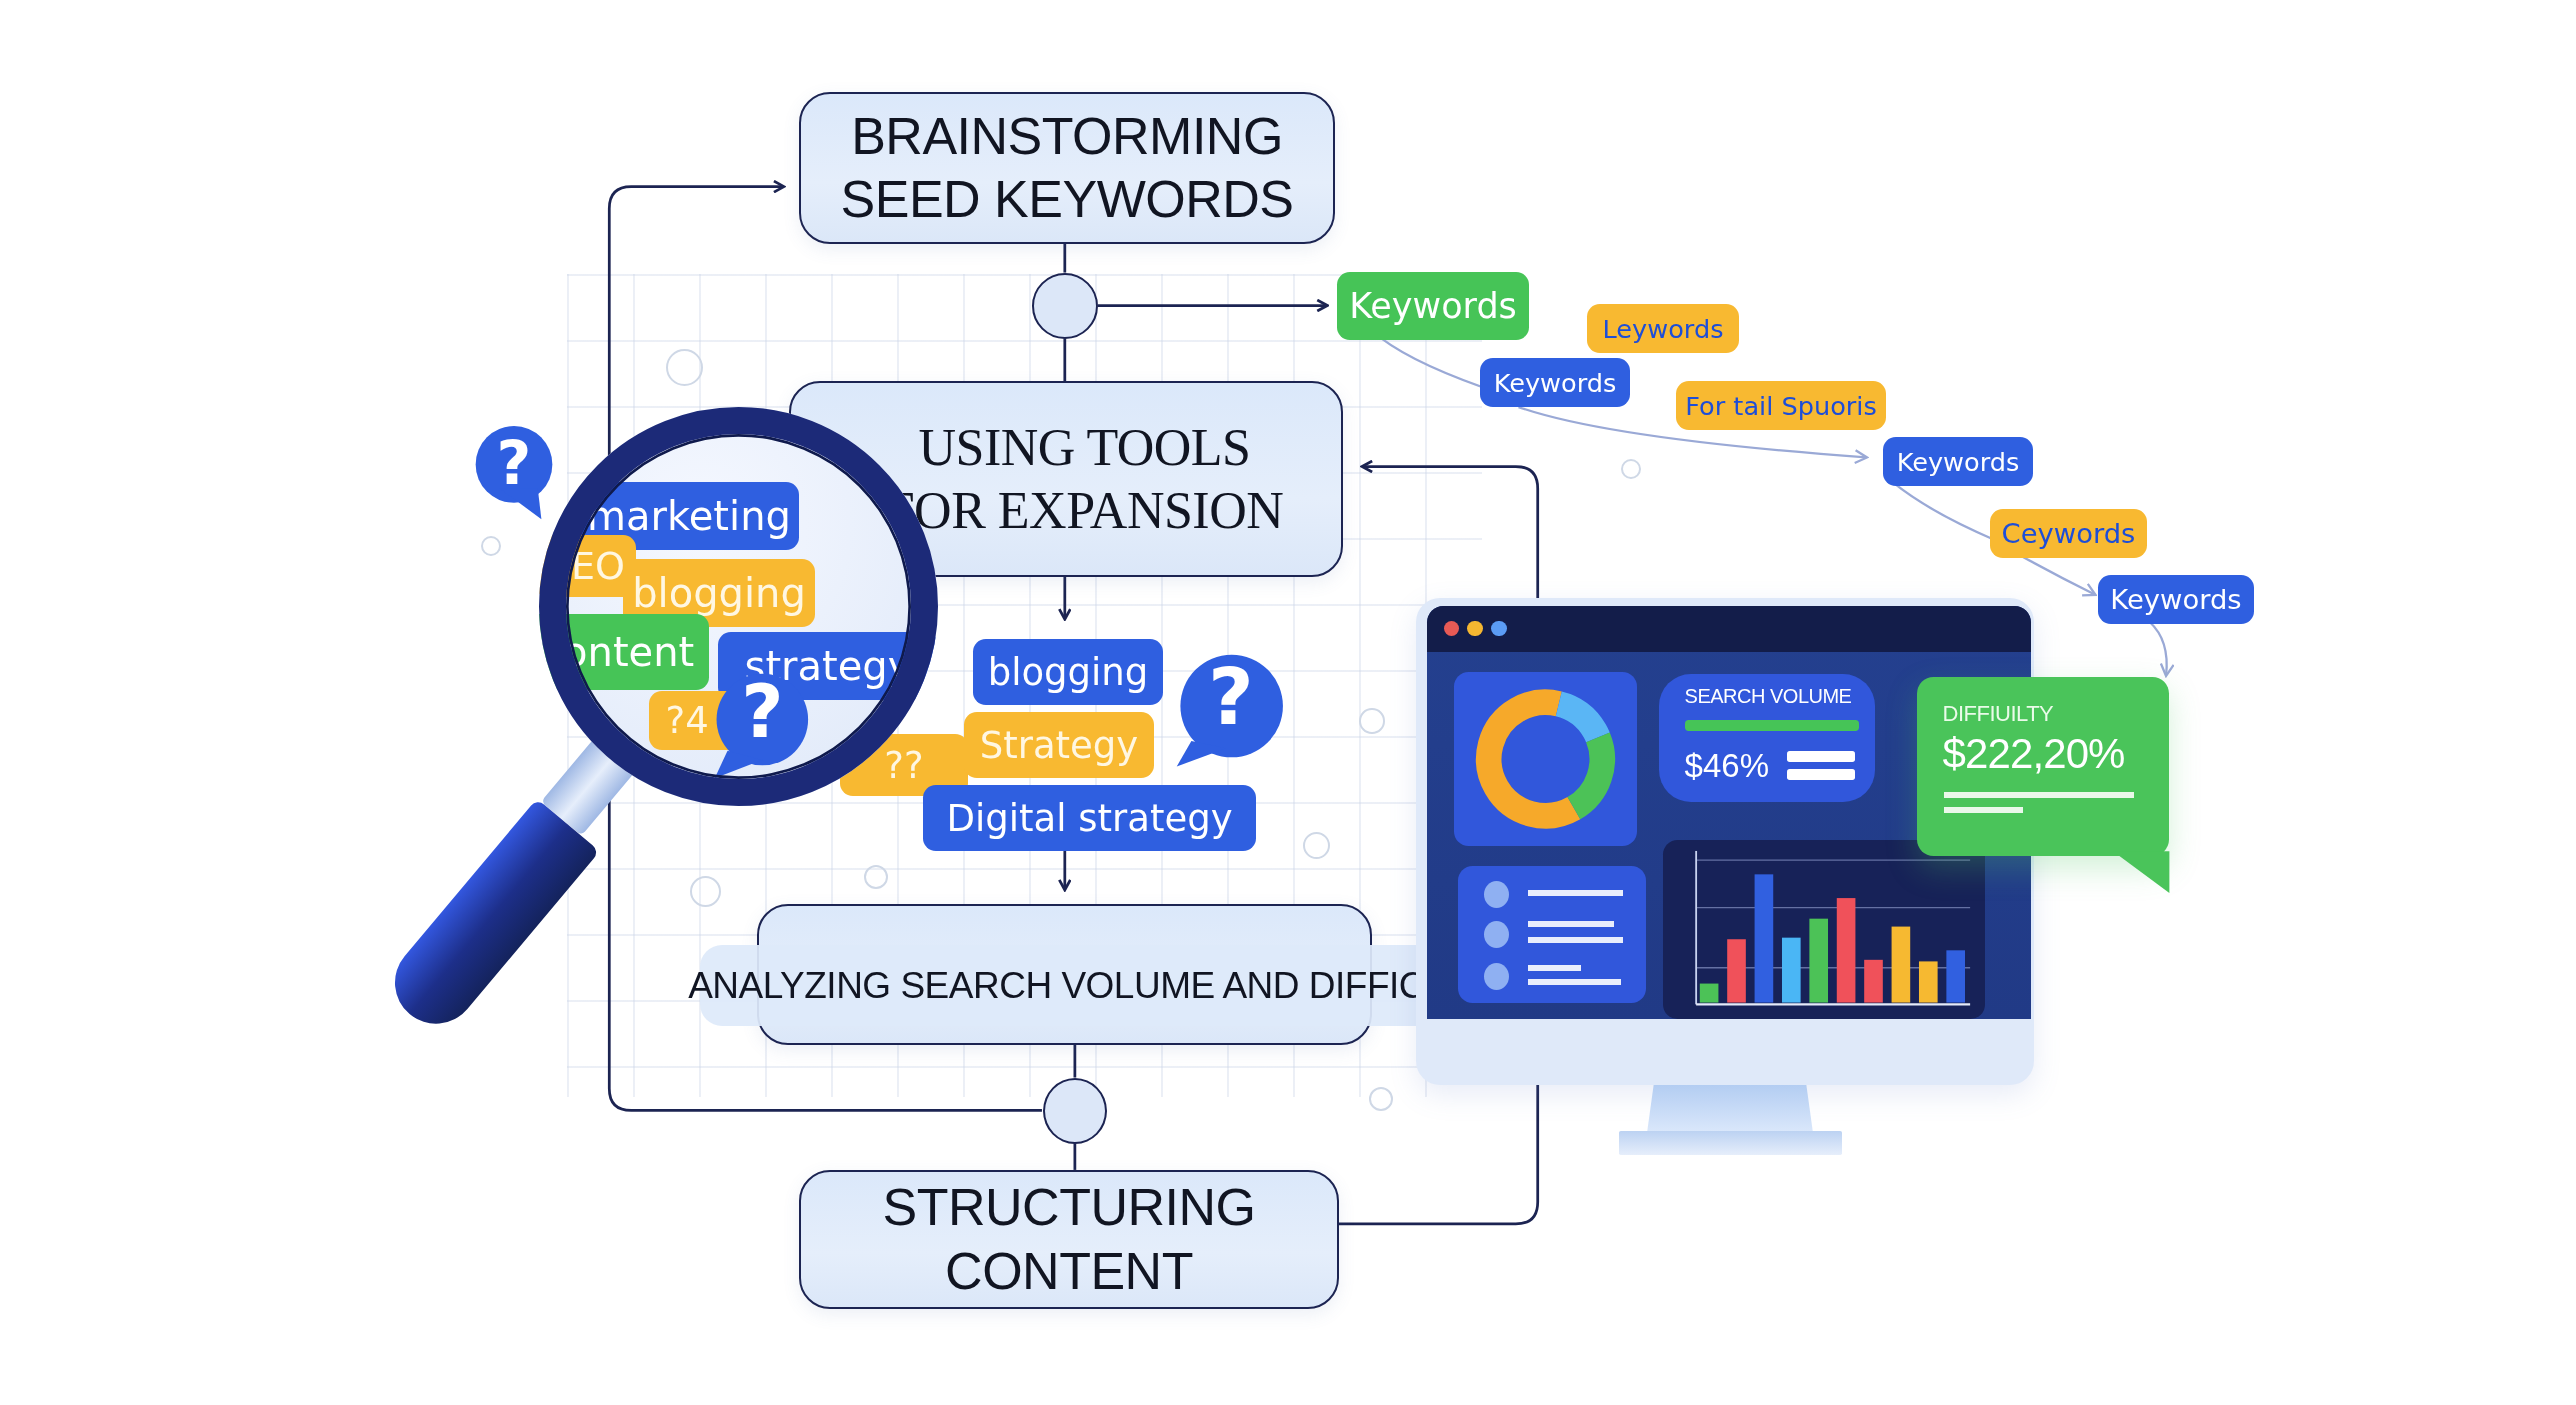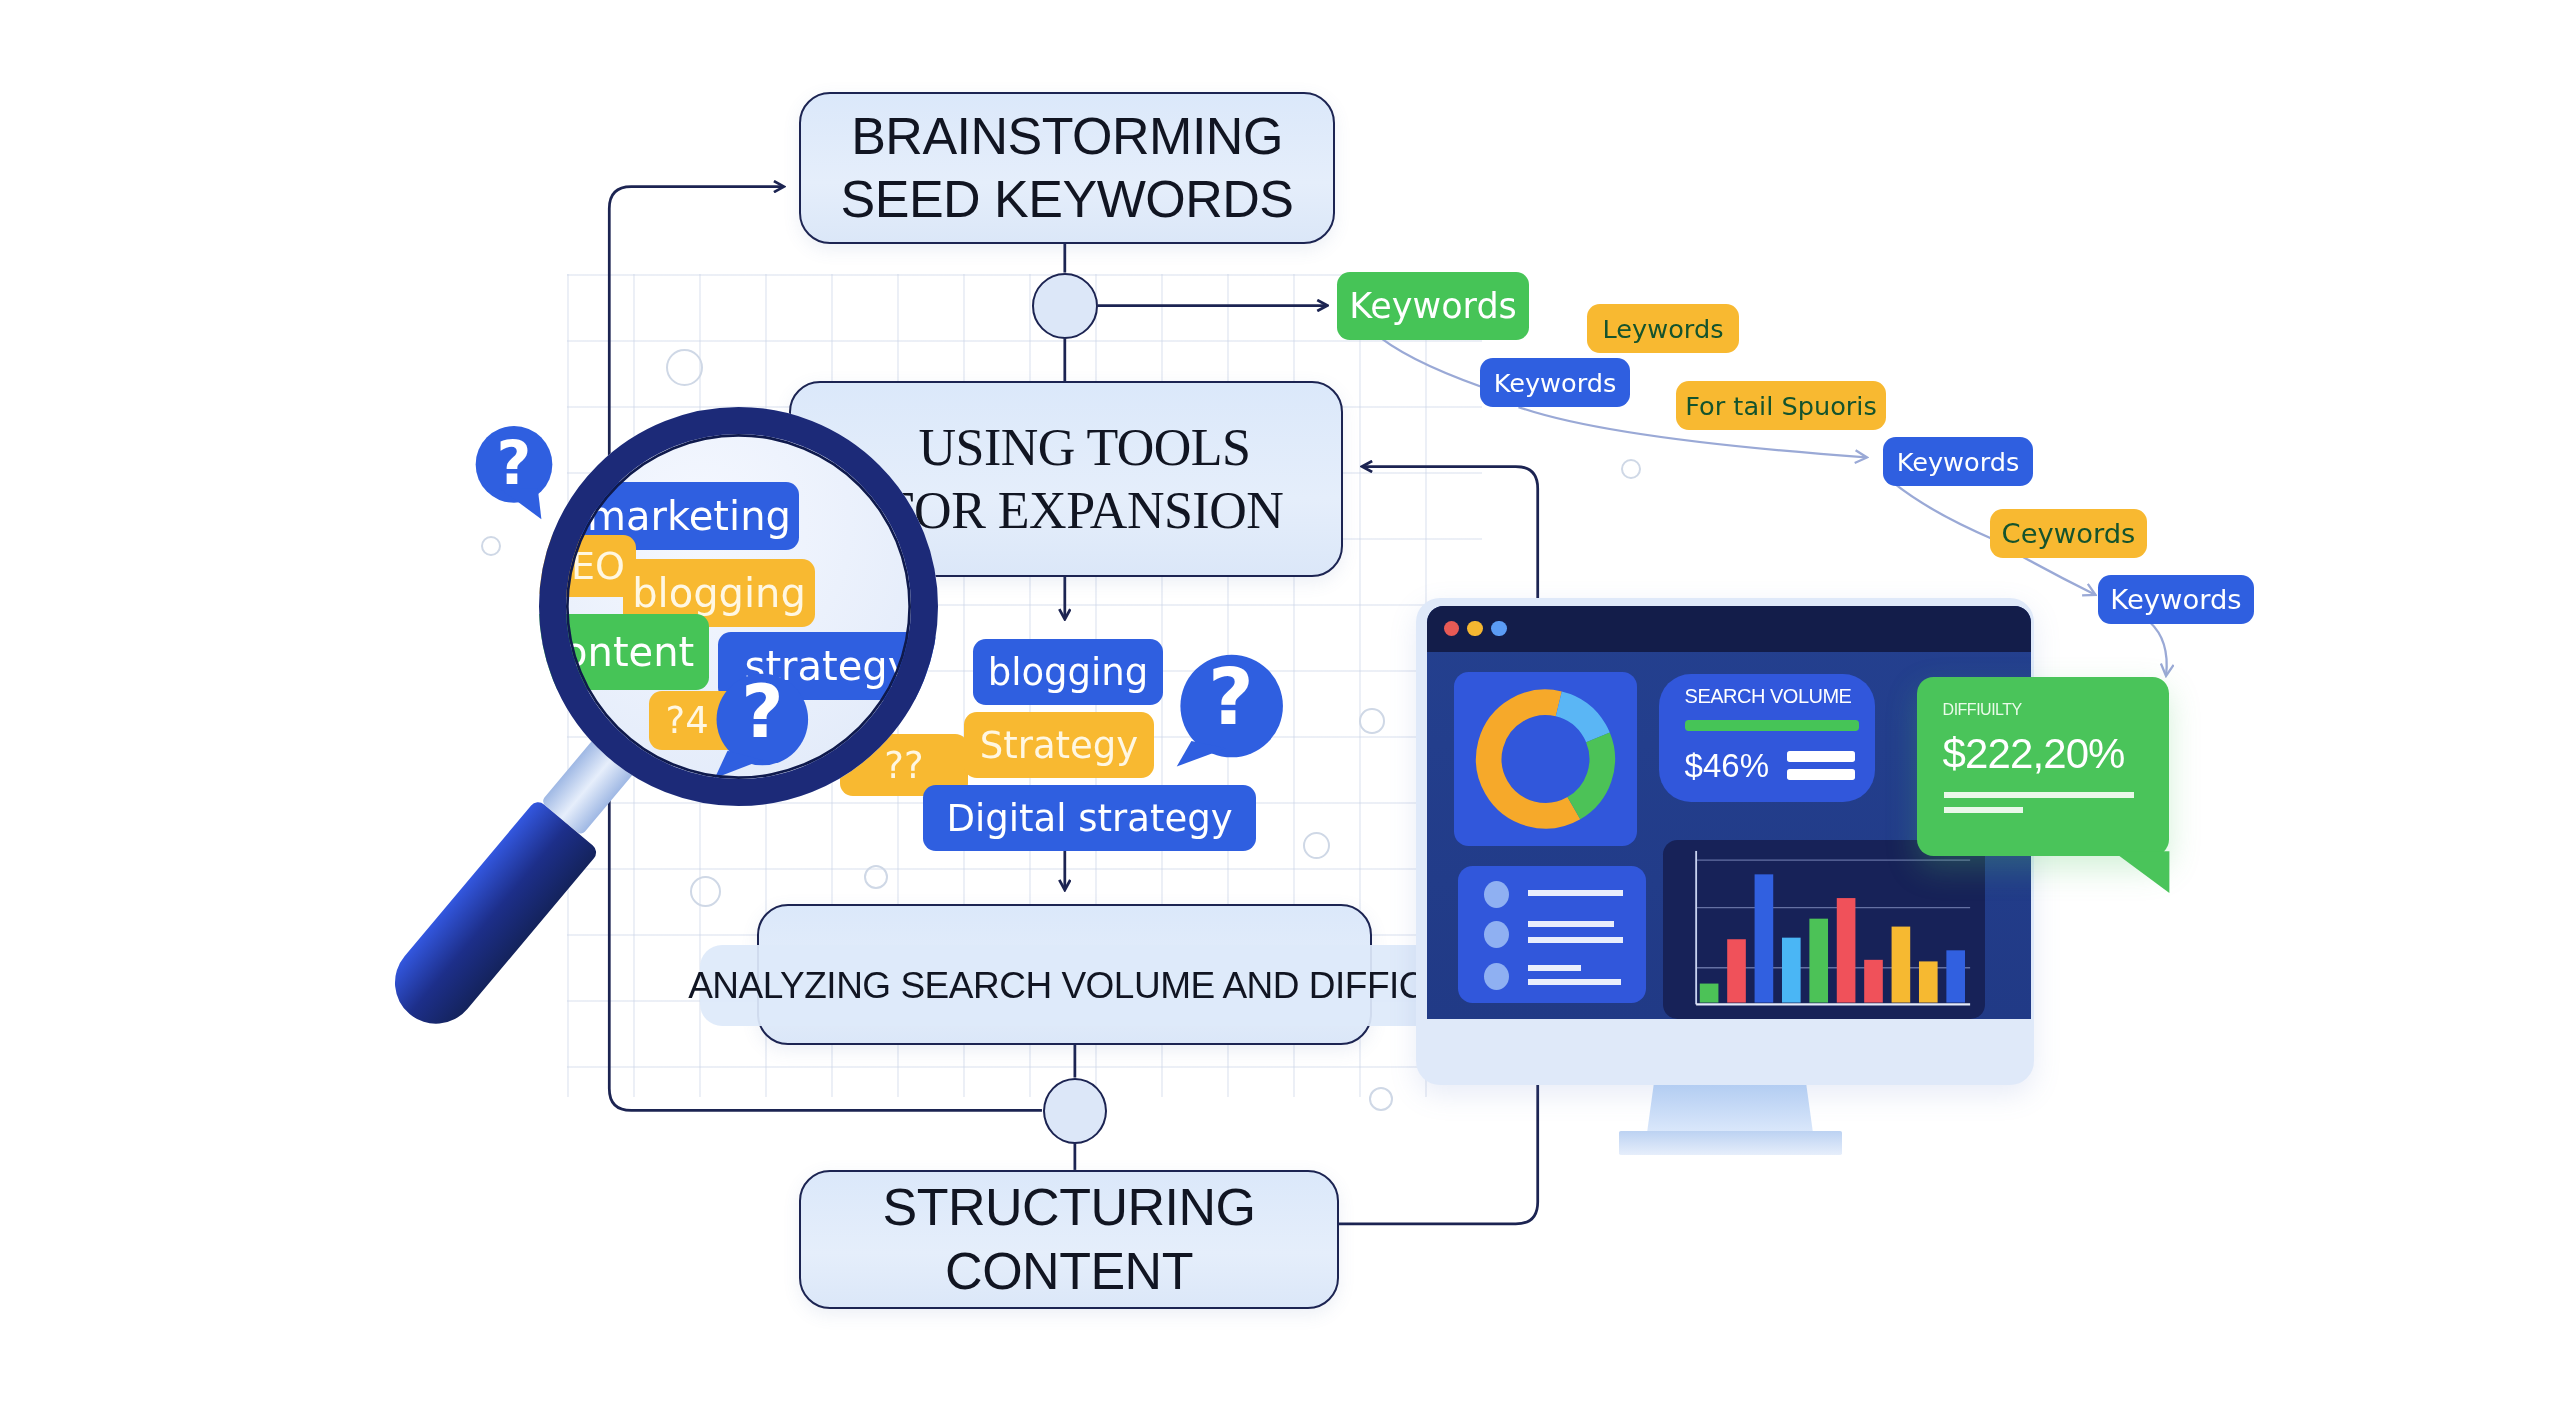--- a/index.html
+++ b/index.html
@@ -35,21 +35,21 @@
     display: flex; align-items: center; justify-content: center;
     color: #111522; font-size: 37px; letter-spacing: -0.5px; white-space: nowrap;
   }
   .chip {
     position: absolute; box-sizing: border-box; border-radius: 12.8px;
     display: flex; align-items: center; justify-content: center; white-space: nowrap;
     font-family: "DejaVu Sans", sans-serif;
   }
   .chip.blue { background: #2f5fe0; color: #ffffff; }
   .chip.green { background: #46c457; color: #ffffff; }
-  .chip.yellow { background: #f8b931; color: #14532d; }
+  .chip.yellow { background: #f8b931; color: #1d4ed8; }
   .chip.yellow.light { color: #fff7e2; }
   .deco-circle {
     position: absolute; box-sizing: border-box; border: 2.7px solid #cfd8e6; border-radius: 50%;
     background: transparent;
   }
   .monitor-frame {
     position: absolute; left: 1416px; top: 598px; width: 618px; height: 487px;
     border-radius: 24px; background: #dfe9f9;
     box-shadow: 0 9.1px 27.4px rgba(100,130,200,0.15);
   }
@@ -234,21 +234,21 @@
         <rect x="220" y="131.2" width="20.400000000000002" height="46.80000000000001" fill="#f0515a"></rect>
         <rect x="250" y="94.8" width="20.400000000000002" height="83.2" fill="#f6b931"></rect>
         <rect x="280" y="132.93333333333334" width="20.400000000000002" height="45.06666666666666" fill="#f6b931"></rect>
         <rect x="310" y="120.80000000000001" width="20.400000000000002" height="57.19999999999999" fill="#3160e0"></rect>
         <line x1="36" x2="336" y1="180" y2="180" stroke="#e6ebfa" stroke-width="2.5"></line>
       </svg>
   </div>
 </div>
 
 <div class="diff-card">
-  <div style="position:absolute;left:25.6px;top:24px;color:#eafbe9;font-size:16px;letter-spacing:-0.5px;">DIFFIUILTY</div>
+  <div style="position:absolute;left:25.6px;top:24px;color:#eafbe9;font-size:22px;letter-spacing:-0.5px;">DIFFIUILTY</div>
   <div style="position:absolute;left:25.6px;top:53px;color:#ffffff;font-size:42px;letter-spacing:-0.9px;">$222,20%</div>
   <div style="position:absolute;left:27.4px;top:115px;width:190px;height:5.5px;background:#eaf8ea;"></div>
   <div style="position:absolute;left:27.4px;top:130px;width:79px;height:5.5px;background:#eaf8ea;"></div>
 </div>
 <svg style="position:absolute;left:2113px;top:851px;" width="60" height="46" viewBox="0 0 66 50">
   <path d="M0,0 L62,0 L62,46 Z" fill="#4ac45a"></path>
 </svg>
 
 
 </body></html>

